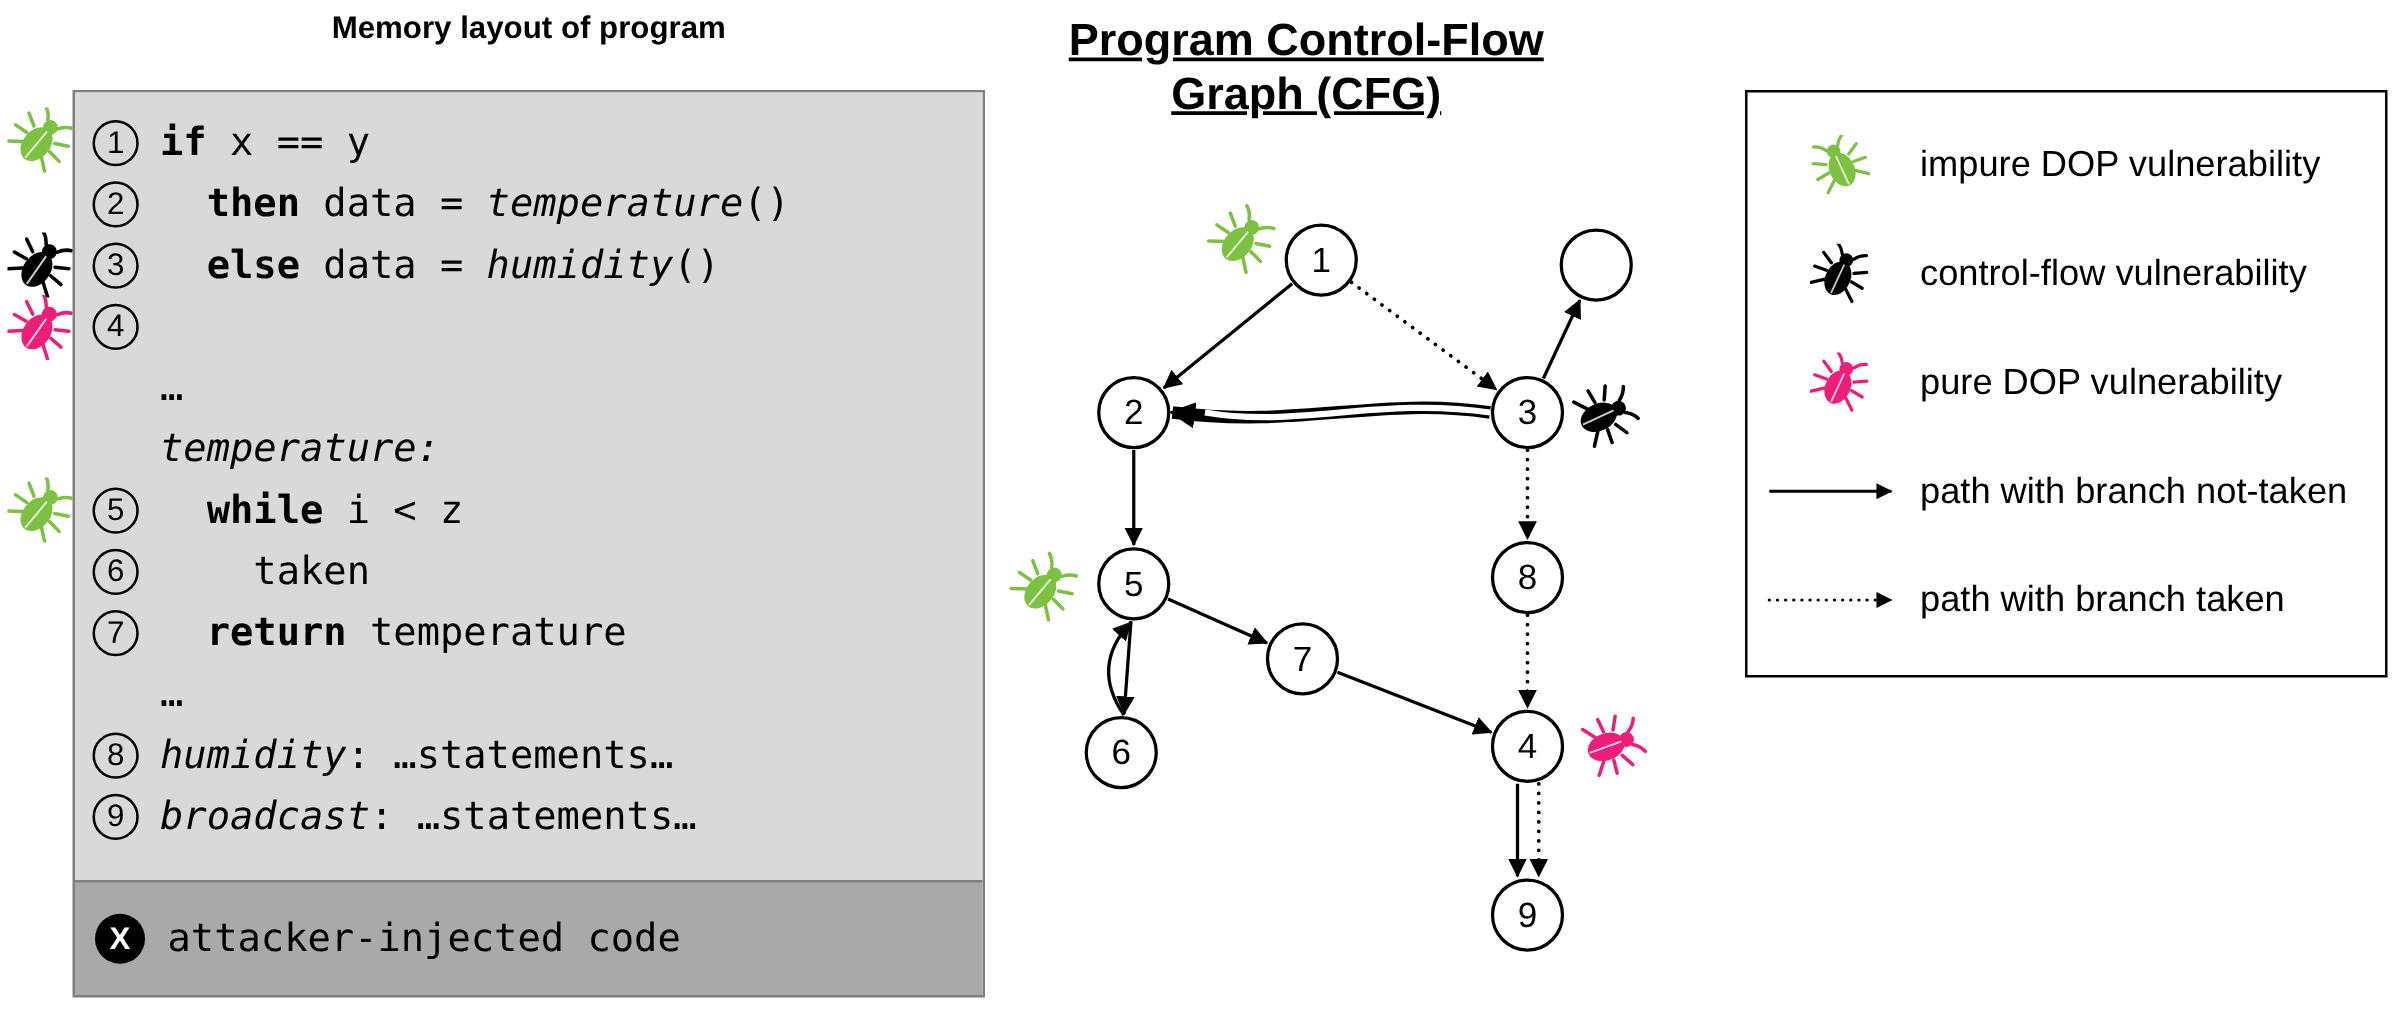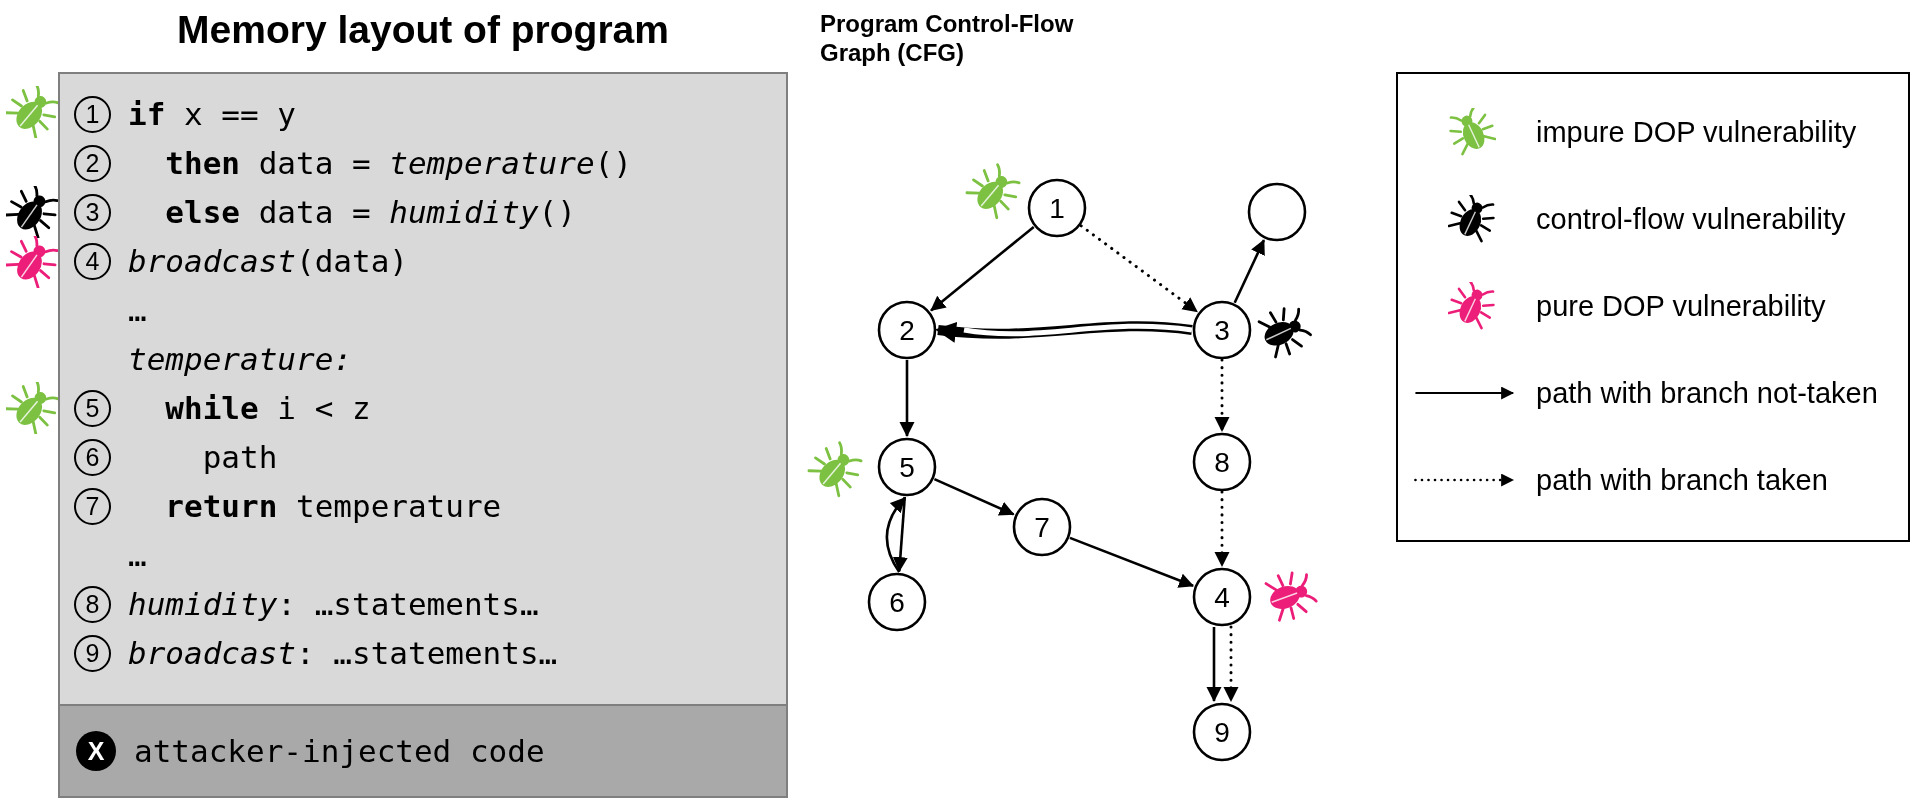--- a/index.html
+++ b/index.html
@@ -9,21 +9,21 @@
     font-family:"Liberation Sans", sans-serif;
     position:relative;
     overflow:hidden;
     color:#000;
   }
   .stage { position:absolute; inset:0; }
 
   
   .memory-title {
     position:absolute; left:60px; top:8px; width:726px;
-    text-align:center; font-size:39px; font-weight:bold;
+    text-align:center; font-size:25px; font-weight:bold;
   }
   .memory-wrap {
     position:absolute; left:58px; top:72px; width:730px; height:726px;
     border:2px solid #7f7f7f;
   }
   .memory-main {
     width:100%; height:630px; background:#d9d9d9;
     padding:16px 8px 0 14px;
   }
   .memory-footer {
@@ -52,21 +52,21 @@
   .footer-text {
     font-family:"DejaVu Sans Mono", monospace;
     font-size:31px;
   }
   .margin-bugs { position:absolute; left:6px; top:0; width:56px; height:811px; }
   .margin-bug { position:absolute; left:0; }
 
   
   .cfg-title {
     position:absolute; left:820px; top:10px; width:450px;
-    font-size:24px; font-weight:bold; line-height:1.2;
+    text-align:center; font-size:36px; font-weight:bold; line-height:1.2;text-decoration:underline;
   }
   .cfg-svg { position:absolute; left:795px; top:128px; width:580px; height:678px; }
   .cfg-node-circle { fill:#fff; stroke:#000; stroke-width:2.6; }
   .cfg-node-label  { font-family:"Liberation Sans", sans-serif; font-size:28px; }
   .edge-solid  { fill:none; stroke:#000; stroke-width:2.6; }
   .edge-dotted { fill:none; stroke:#000; stroke-width:3; stroke-dasharray:0.1 7.5; stroke-linecap:round; }
   .edge-attack-outer { fill:none; stroke:#000; stroke-width:10; }
   .edge-attack-inner { fill:none; stroke:#fff; stroke-width:5; }
 
   
@@ -133,41 +133,40 @@
           <div class="code-line">
             <span class="num-cell">
               <span class="num-circle">3</span>
             </span>
             <span class="code-text"><span>  </span><span class="kw">else</span><span> data = </span><span class="it">humidity</span><span>()</span></span>
           </div>
           <div class="code-line">
             <span class="num-cell">
               <span class="num-circle">4</span>
             </span>
-            <span class="code-text"><span class="it">broadcast</span><span>(data)</span></span>
           </div>
           <div class="code-line">
             <span class="num-cell"></span>
             <span class="code-text"><span>…</span></span>
           </div>
           <div class="code-line">
             <span class="num-cell"></span>
             <span class="code-text"><span class="it">temperature:</span></span>
           </div>
           <div class="code-line">
             <span class="num-cell">
               <span class="num-circle">5</span>
             </span>
             <span class="code-text"><span>  </span><span class="kw">while</span><span> i &lt; z</span></span>
           </div>
           <div class="code-line">
             <span class="num-cell">
               <span class="num-circle">6</span>
             </span>
-            <span class="code-text"><span>    path</span></span>
+            <span class="code-text"><span>    taken</span></span>
           </div>
           <div class="code-line">
             <span class="num-cell">
               <span class="num-circle">7</span>
             </span>
             <span class="code-text"><span>  </span><span class="kw">return</span><span> temperature</span></span>
           </div>
           <div class="code-line">
             <span class="num-cell"></span>
             <span class="code-text"><span>…</span></span>

